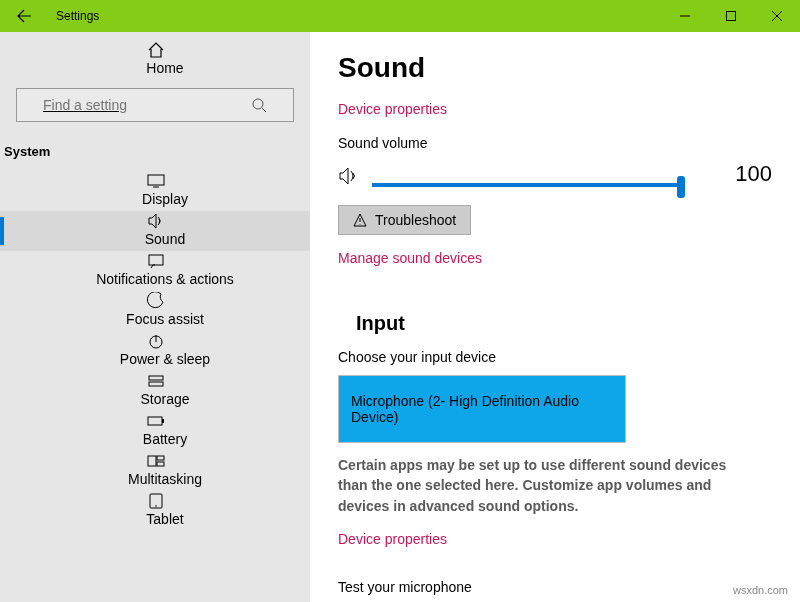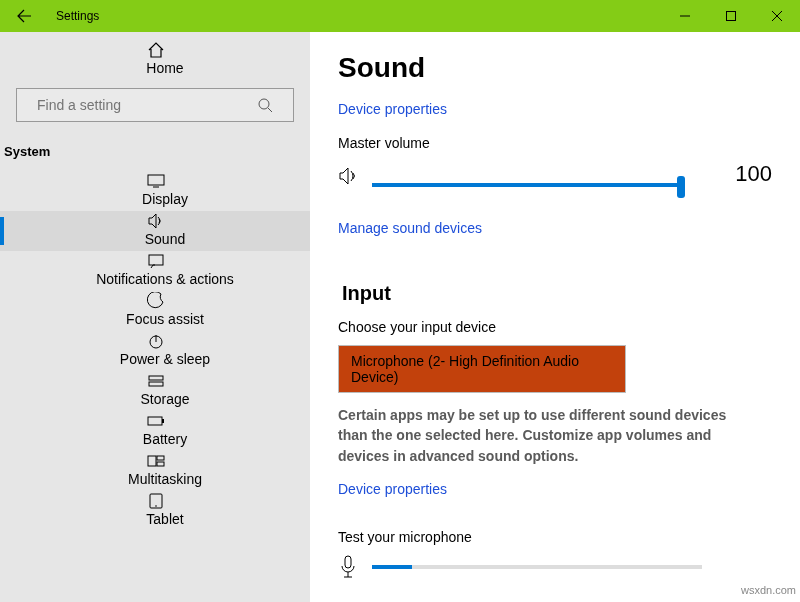--- a/index.html
+++ b/index.html
@@ -8,41 +8,41 @@
 .titlebar .back { width: 48px; height: 32px; display: flex; align-items: center; justify-content: center; }
 .titlebar .title { font-size: 12px; color: #000; margin-left: 8px; }
 .titlebar .spacer { flex: 1; }
 .winbtn { width: 46px; height: 32px; display: flex; align-items: center; justify-content: center; color: #000; font-size: 12px; }
 .container { display: flex; height: 570px; }
 .sidebar { width: 310px; background: #e6e6e6; padding-top: 8px; position: relative; }
 .sidebar-item { display: flex; align-items: center; height: 40px; padding-left: 20px; font-size: 14px; color: #000; cursor: pointer; position: relative; flex-direction: column; }
 .sidebar-item .icon { width: 20px; height: 20px; margin-right: 18px; display: flex; align-items: center; justify-content: center; }
 .sidebar-item.active::before { content: ""; position: absolute; left: 0; top: 6px; bottom: 6px; width: 4px; background: #0078d4; }
 .sidebar-item.active { background: #d8d8d8; }
-.searchbox { margin: 8px 16px 14px 16px; height: 34px; border: 1px solid #999; background: #eaeaea; display: flex; align-items: center; padding: 0 20px; }
+.searchbox { margin: 8px 16px 14px 16px; height: 34px; border: 1px solid #999; background: #eaeaea; display: flex; align-items: center; padding: 0 26px; text-decoration: underline; }
 .searchbox input { flex: 1; background: transparent; border: none; outline: none; font-size: 14px; color: #666; }
 .section-header { font-weight: 600; font-size: 13px; padding: 8px 20px 12px 4px; }
 .content { flex: 1; padding: 20px 28px 0 28px; color: #000; overflow: hidden; background: #fff; }
 h1 { font-size: 28px; font-weight: 600; margin-bottom: 16px; }
-h2 { font-size: 20px; font-weight: 600; margin: 28px 0 14px 4px; }
-.link { color: #1d4ed8; font-size: 14px; cursor: pointer; display: inline-block; margin-bottom: 18px; }
+h2 { font-size: 20px; font-weight: 600; margin: 28px 0 14px 18px; }
+.link { color: #be185d; font-size: 14px; cursor: pointer; display: inline-block; margin-bottom: 18px; }
 .label { font-size: 14px; margin-bottom: 10px; }
 .vol-row { display: flex; align-items: flex-end; margin-bottom: 18px; }
 .vol-icon { margin-right: 12px; }
 .slider { flex: 1; height: 4px; background: #0078d4; position: relative; margin-right: 40px; }
 .slider .thumb { position: absolute; right: -3px; top: -7px; width: 8px; height: 22px; background: #0078d4; border-radius: 3px; }
 .vol-value { font-size: 22px; width: 50px; text-align: right; }
 .btn { display: inline-flex; align-items: center; background: #ccc; border: 1px solid #aaa; padding: 6px 14px; font-size: 14px; cursor: pointer; }
 .btn .icon { margin-right: 8px; }
-.select { border: 1px solid #bbb; background: #c2410c; padding: 7px 12px; font-size: 14px; width: 288px; display: flex; align-items: center; justify-content: flex-end; }
+.select { border: 1px solid #bbb; background: #0ea5e9; padding: 17px 12px; font-size: 14px; width: 288px; display: flex; align-items: center; justify-content: flex-end; }
 .note { font-size: 14px; color: #5a5a5a; margin: 12px 0 14px 0; line-height: 1.45; max-width: 420px; font-weight: bold; }
 .mic-row { display: flex; align-items: center; margin-top: 6px; margin-bottom: 14px; }
 .mic-bar { flex: 1; height: 4px; background: #ddd; margin-left: 14px; max-width: 330px; position: relative; }
 .mic-bar .fill { position: absolute; left: 0; top: 0; bottom: 0; width: 12%; background: #0078d4; }
-.watermark { position: absolute; bottom: 6px; right: 4px; font-size: 11px; color: #888; }
+.watermark { position: absolute; bottom: 6px; right: 12px; font-size: 11px; color: #888; }
 svg { display: block; }
 </style>
 </head>
 <body>
 
 <div class="titlebar">
   <div class="back">
     <svg width="16" height="16" viewBox="0 0 16 16">
         <path d="M8 2 L2 8 L8 14 M2 8 H15" stroke="#000" stroke-width="1.2" fill="none"></path>
       </svg>
@@ -164,32 +164,41 @@
             <circle cx="9" cy="14" r="0.8" fill="#000"></circle>
           </svg>
         </span>
       <span>Tablet</span>
     </div>
   </div>
 
   <div class="content">
     <h1>Sound</h1>
     <span class="link">Device properties</span>
-    <div class="label">Master volume</div>
+    <div class="label">Sound volume</div>
     <div class="vol-row">
       <span class="vol-icon">
           <svg width="22" height="22" viewBox="0 0 22 22">
             <path d="M2 8 H5 L10 3 V19 L5 14 H2 Z" stroke="#000" fill="none"></path>
             <path d="M13 6 Q17 11 13 16 M15 8 Q18 11 15 14" stroke="#000" fill="none"></path>
           </svg>
         </span>
       <div class="slider">
           <div class="thumb"></div>
         </div>
       <div class="vol-value">100</div>
+    </div>
+    <div class="btn">
+      <span class="icon">
+          <svg width="14" height="14" viewBox="0 0 14 14">
+            <path d="M7 1 L13 13 H1 Z" stroke="#000" fill="none"></path>
+            <path d="M7 5 V9 M7 11 V11.5" stroke="#000"></path>
+          </svg>
+        </span>
+      <span>Troubleshoot</span>
     </div>
     <div style="height:14px"></div>
     <span class="link">Manage sound devices</span>
 
     <h2>Input</h2>
     <div class="label">Choose your input device</div>
     <div class="select">
       <span>Microphone (2- High Definition Audio Device)</span>
     </div>
     <div class="note">Certain apps may be set up to use different sound devices than the one selected here. Customize app volumes and devices in advanced sound options.</div>

